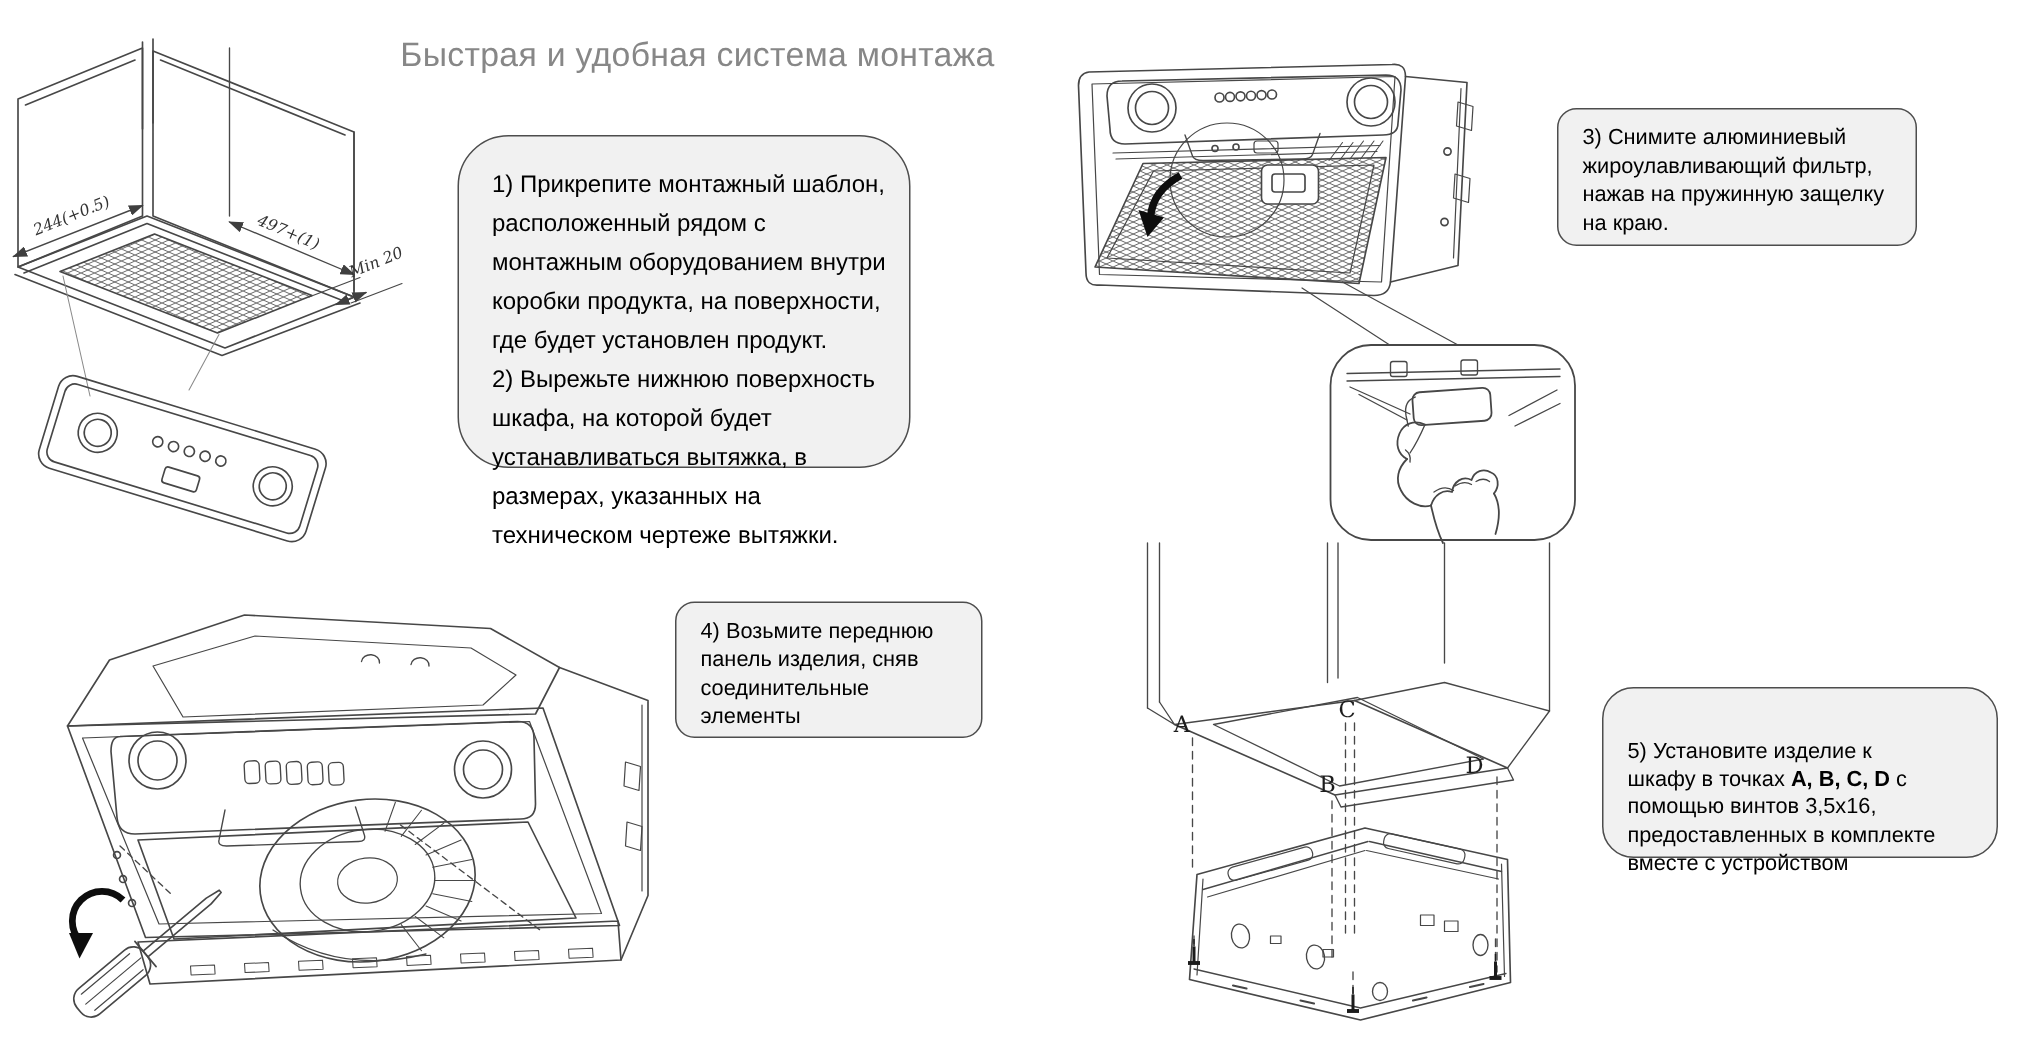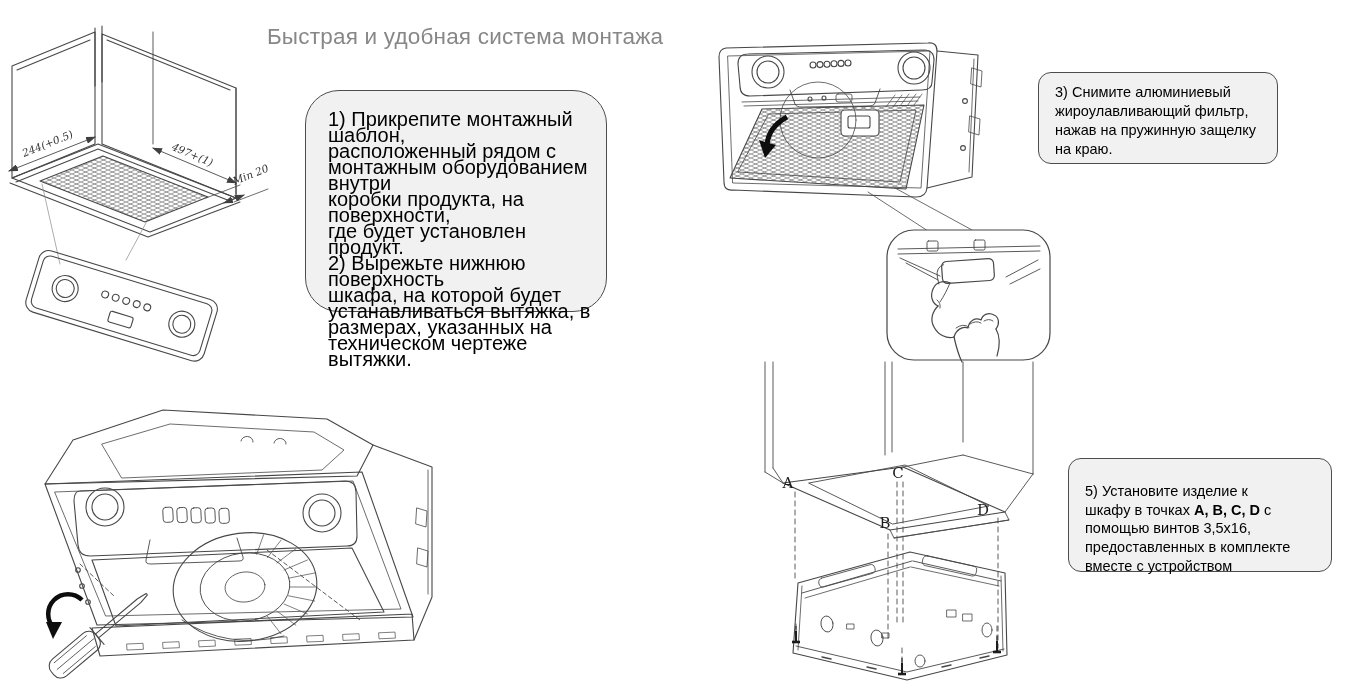--- a/index.html
+++ b/index.html
@@ -2,23 +2,23 @@
 <html><head>
 <meta charset="utf-8">
 <style>
   html,body{margin:0;padding:0;background:#fff;}
   #page{position:relative;width:1349px;height:700px;background:#ffffff;overflow:hidden;
         font-family:"Liberation Sans", sans-serif;color:#000;}
   .title{position:absolute;left:230px;top:24px;width:470px;text-align:center;
          font-size:22.5px;color:#878787;letter-spacing:.2px;}
   .callout{position:absolute;box-sizing:border-box;background:#f1f1f1;
            border:1.6px solid #4d4d4d;white-space:pre-line;color:#000;}
-  .callout.big{border-radius:34px;font-size:20px;line-height:16px;padding:20px 14px 0 22px;}
+  .callout.big{border-radius:34px;font-size:16px;line-height:26px;padding:20px 14px 0 22px;}
   .callout.small{border-radius:13px;font-size:14.5px;line-height:19px;padding:10px 10px 0 16px;}
-  #box5{line-height:18.8px;padding-top:4px;}
+  #box5{line-height:18.8px;padding-top:14px;border-radius:21px;}
   svg{position:absolute;overflow:visible;}
   svg text{font-family:"DejaVu Serif","Liberation Serif",serif;}
   .dim{font-size:10.5px;font-style:italic;fill:#333;}
   .pt{font-size:15px;fill:#1d1d1d;}
 </style>
 </head>
 <body>
 
 <div id="page">
 
@@ -216,20 +216,24 @@
         <path d="M-50,-7 L-8,-7 M-52,0 L-4,0 M-50,7 L-8,7" stroke-width="0.8"></path>
         <path d="M0,-11 L0,11 M0,-2.5 L55,-2.5 M0,2.5 L55,2.5 M55,-2.5 L65,-1 L65,1 L55,2.5"></path>
       </g>
     </g>
     <g>
       <path d="M60,212 A18,18 0 1 0 32,240" stroke="#0d0d0d" stroke-width="4.5" fill="none"></path>
       <polygon points="24,234 40,234 31,251" fill="#0d0d0d"></polygon>
     </g>
   </svg>
 
+  <div class="callout small" id="box4" style="left:450px;top:401px;width:205px;height:91px;">4) Возьмите переднюю
+панель изделия, сняв
+соединительные
+элементы</div>
 
   <svg style="left:752px;top:362px" width="345" height="338" viewBox="0 0 345 338">
     <g stroke="#474747" stroke-width="1.1" fill="none" stroke-linejoin="round" stroke-linecap="round">
 
       <path d="M13,0 V110 M21,0 V106 M133,0 V93 M140,0 V90 M211,0 V80 M281,0 V112" stroke-width="0.9"></path>
       <path d="M13,110 L31,121 M21,106 L31,121 M151,105 L211,93 M211,93 L281,112 M281,112 L253,150" stroke-width="0.9"></path>
 
       <path d="M31,121 L151,105 L253,150 L138,168 Z"></path>
       <path d="M253,150 L257,158 L142,176 L138,168 M257,158 L142,176" stroke-width="0.9"></path>
 

